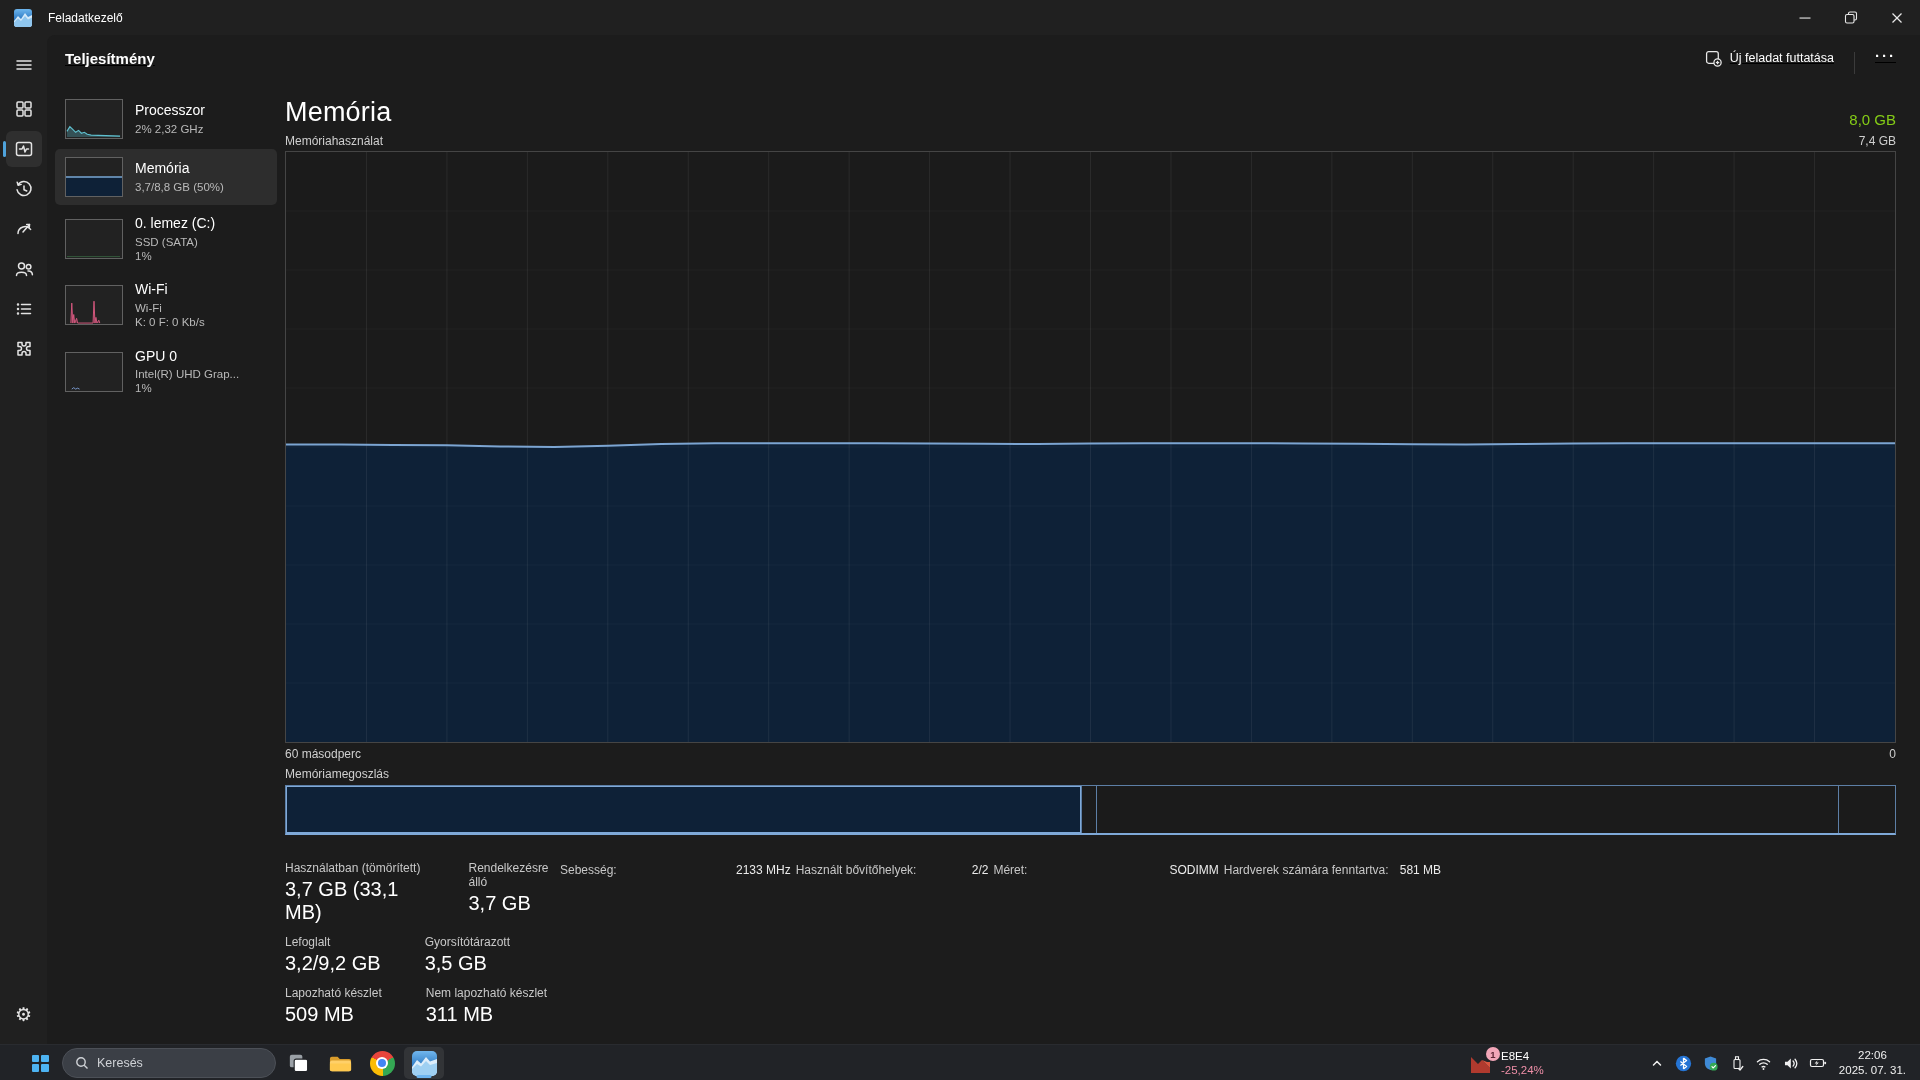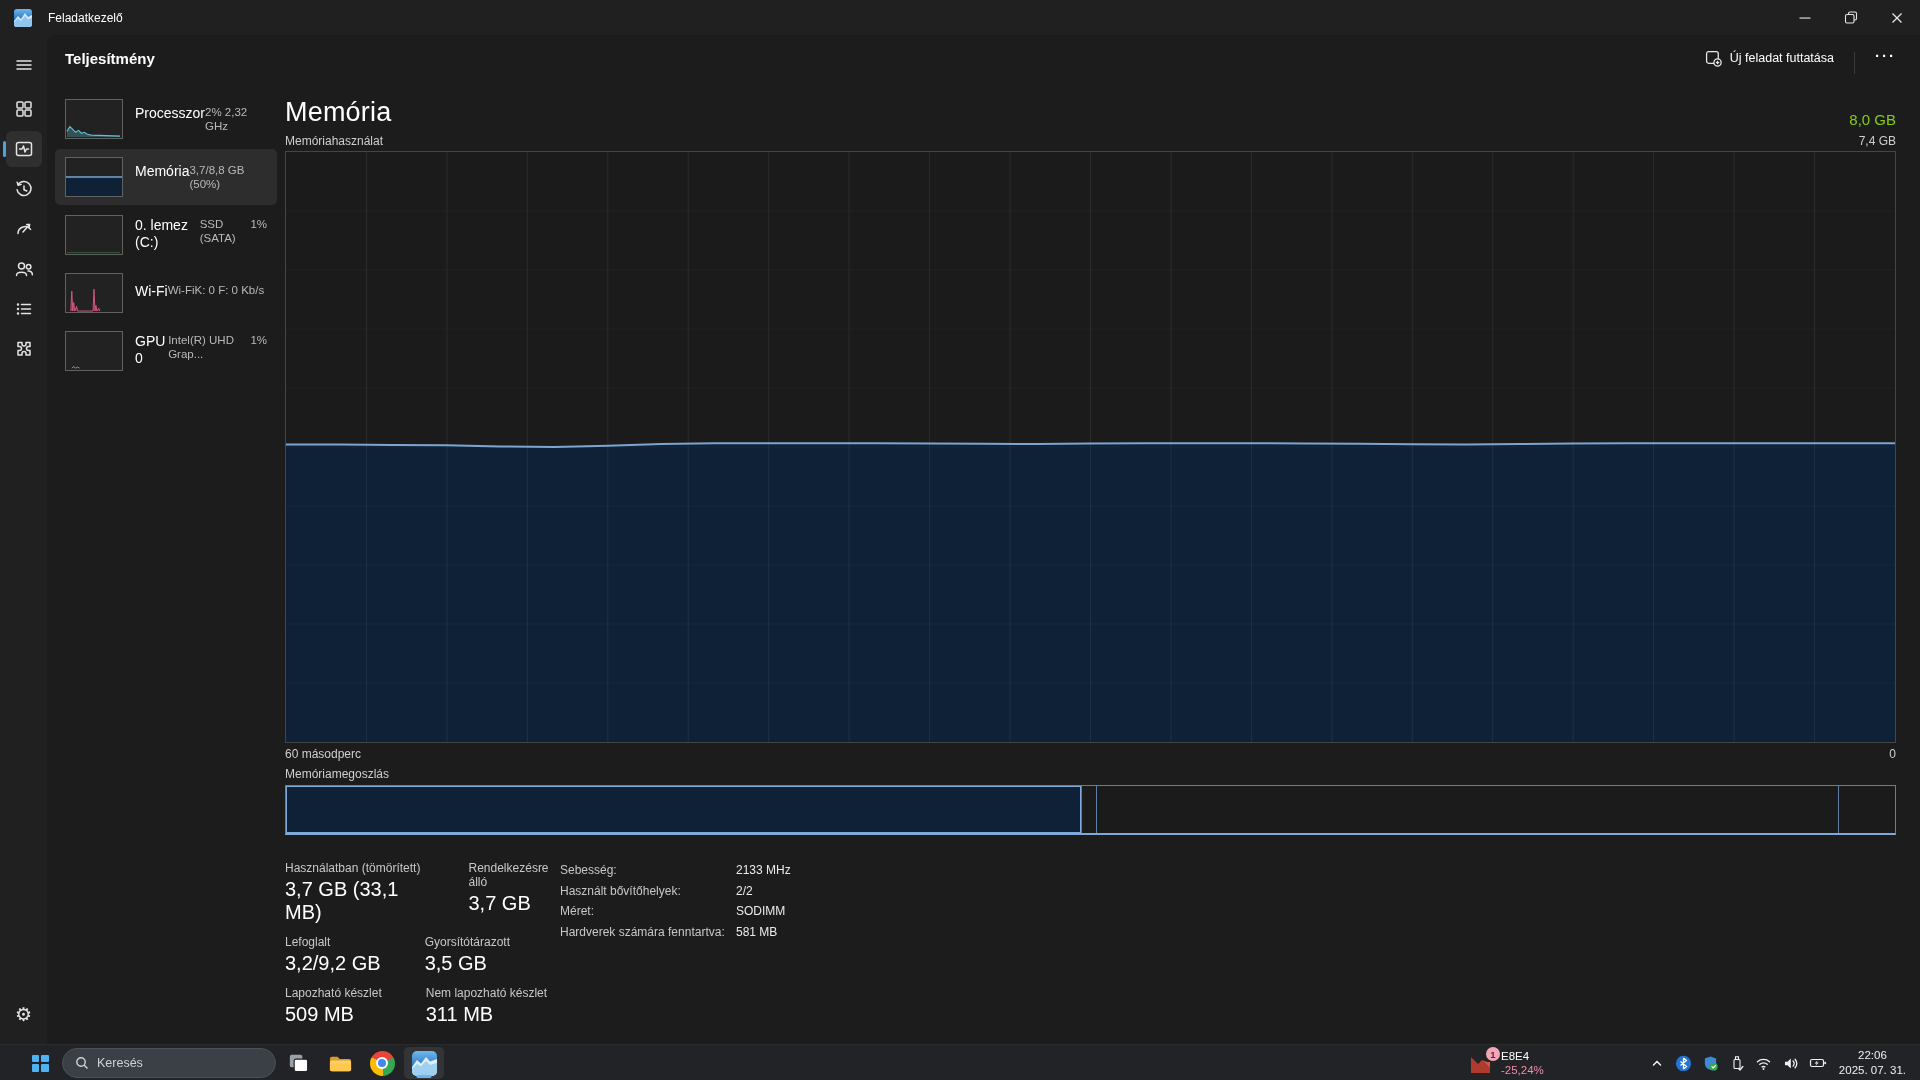--- a/index.html
+++ b/index.html
@@ -27,36 +27,36 @@
   .rail-btn.selected { background:#2f2f2f; }
   .rail-accent { position:absolute; left:-3px; top:10px; width:3px; height:16px;
                  border-radius:2px; background:#4fa3dc; }
   .rail-bottom { margin-top:auto; margin-bottom:12px; }
   .rail svg { stroke:#e4e4e4; fill:none; stroke-width:1.5; stroke-linecap:round; stroke-linejoin:round; }
   .gear-glyph { font-family:"DejaVu Sans",sans-serif; font-size:19px; color:#e4e4e4; }
 
   
   .main { position:absolute; left:47px; top:35px; right:0; bottom:36px; background:#1c1c1c;
           border-top-left-radius:8px; }
-  .main-header { height:46px; display:flex; align-items:center; padding:0 14px 0 18px; }
+  .main-header { height:46px; display:flex; align-items:center; padding:0 14px 0 18px;text-decoration:underline; }
   .tab-title { color:#ffffff; font-size:15px; font-weight:700; }
   .header-actions { margin-left:auto; display:flex; align-items:flex-end; gap:10px; }
   .new-task-btn { display:flex; align-items:center; gap:8px; color:#ffffff; font-size:12.5px;
                   padding:7px 10px; border-radius:5px; }
   .header-divider { width:1px; height:22px; background:#3b3b3b; }
   .more-btn { color:#ffffff; font-size:15px; letter-spacing:2px; padding:4px 10px 10px 10px;
               border-radius:5px; font-weight:700; }
 
   
   .sidebar { position:absolute; left:0; top:46px; bottom:0; width:238px; padding:10px 8px 0 8px; }
   .side-item { display:flex; align-items:center; gap:12px; padding:8px 10px; border-radius:5px;
                margin-bottom:2px; }
   .side-item.selected { background:#2d2d2d; }
   .mini-chart { width:58px; height:40px; border:1px solid #616161; background:#222222; flex:none; }
-  .side-text { display:flex; line-height:1.25; }
+  .side-text { display:flex; flex-direction:column; line-height:1.25; }
   .side-name { color:#ffffff; font-size:14px; margin-bottom:2px; }
   .side-sub { color:#b9b9b9; font-size:11.5px; }
 
   
   .mem-panel { position:absolute; left:238px; right:24px; top:46px; bottom:0; }
   .mem-head { display:flex; align-items:flex-end; margin-top:16px; }
   .mem-title { color:#ffffff; font-size:27px; font-weight:400; letter-spacing:0.2px; }
   .mem-total { margin-left:auto; color:#84cc16; font-size:15px; font-weight:400; }
   .mem-sub { display:flex; align-items:flex-start; margin-top:6px; margin-bottom:3px; }
   .small-label { color:#cfcfcf; font-size:12px; }
@@ -72,21 +72,21 @@
               border:1px solid #5d7fa6; border-bottom:2px solid #7fa9d8; background:#1b1b1b; }
   .comp-seg { height:100%; border-right:1px solid #5d7fa6; }
   .comp-seg:last-child { border-right:none; }
   .comp-seg.filled { background:#0e2137; box-shadow:inset 0 0 0 1px #7fa9d8; }
 
   .stats-area { display:flex; margin-top:26px; }
   .stats-grid { width:275px; flex:none; display:flex; flex-direction:column; gap:11px; }
   .stats-row { display:flex; gap:44px; }
   .stat-label { color:#c8c8c8; font-size:12px; margin-bottom:3px; }
   .stat-value { color:#ffffff; font-size:20px; font-weight:300; }
-  .details { display:flex; flex-direction:column; gap:5px; padding-top:2px; }
+  .details { display:flex; flex-direction:row; gap:5px; padding-top:2px; }
   .detail-row { display:flex; font-size:12px; line-height:1.3; }
   .detail-label { width:176px; color:#c8c8c8; }
   .detail-value { color:#ebebeb; }
 
   
   .taskbar { position:absolute; left:0; right:0; bottom:0; height:36px; background:#212327;
              border-top:1px solid rgba(255,255,255,0.04); }
   .tb-left { position:absolute; left:20px; top:0; height:36px; display:flex; align-items:center; gap:2px; }
   .tb-btn { width:40px; height:32px; border-radius:5px; display:flex; align-items:center;
             justify-content:center; position:relative; }

